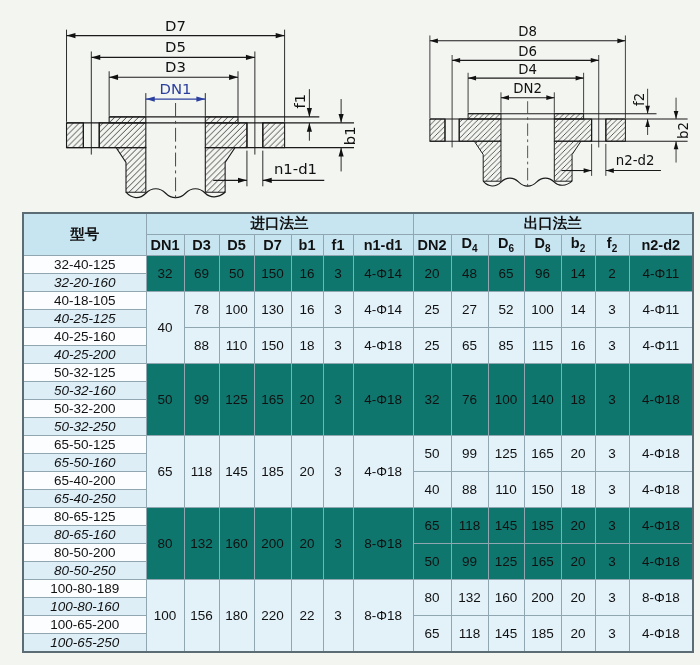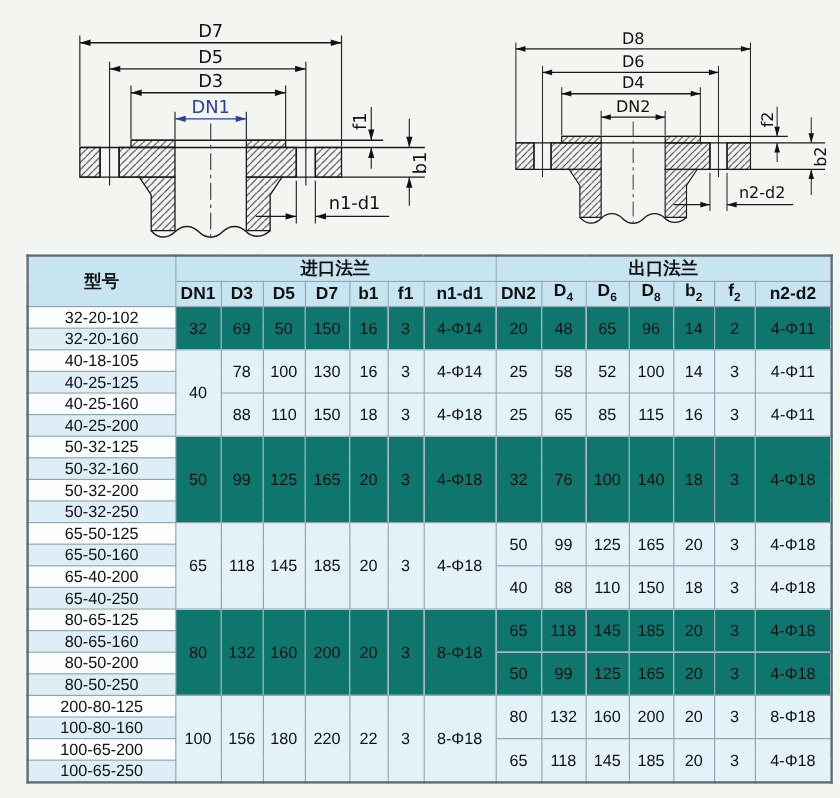--- a/index.html
+++ b/index.html
@@ -53,21 +53,21 @@
   }
   table.spec th{
     background:var(--header-bg);
     font-weight:bold;
     height:21px;
     font-size:14.5px;
   }
   table.spec th sub, table.spec td sub{font-size:10px;}
   table.spec td{height:17px;line-height:17px;}
   td.model{background:#fcfdfe;}
-  td.model.alt{background:var(--row-alt-bg);}
+  td.model.alt{background:var(--row-alt-bg);font-style:italic;}
   td.band-white{background:#0f766e;margin-top:32px;}
   td.band-blue{background:var(--band-bg);}
 </style>
 </head>
 <body>
 
 <div class="diagrams">
 
   <svg class="diag" width="348" height="202" viewBox="0 0 350 200">
     <defs>
@@ -252,21 +252,21 @@
       <th class="subnum">D<sub>4</sub></th>
       <th class="subnum">D<sub>6</sub></th>
       <th class="subnum">D<sub>8</sub></th>
       <th class="subnum">b<sub>2</sub></th>
       <th class="subnum">f<sub>2</sub></th>
       <th>n2-d2</th>
     </tr>
   </thead>
   <tbody id="spec-body">
       <tr>
-        <td class="model">32-20-102</td>
+        <td class="model">32-40-125</td>
         <td class="band-white" rowspan="2">32</td>
         <td class="band-white" rowspan="2">69</td>
         <td class="band-white" rowspan="2">50</td>
         <td class="band-white" rowspan="2">150</td>
         <td class="band-white" rowspan="2">16</td>
         <td class="band-white" rowspan="2">3</td>
         <td class="band-white" rowspan="2">4-Φ14</td>
         <td class="band-white" rowspan="2">20</td>
         <td class="band-white" rowspan="2">48</td>
         <td class="band-white" rowspan="2">65</td>
@@ -281,21 +281,21 @@
       <tr>
         <td class="model">40-18-105</td>
         <td class="band-blue" rowspan="4">40</td>
         <td class="band-blue" rowspan="2">78</td>
         <td class="band-blue" rowspan="2">100</td>
         <td class="band-blue" rowspan="2">130</td>
         <td class="band-blue" rowspan="2">16</td>
         <td class="band-blue" rowspan="2">3</td>
         <td class="band-blue" rowspan="2">4-Φ14</td>
         <td class="band-blue" rowspan="2">25</td>
-        <td class="band-blue" rowspan="2">58</td>
+        <td class="band-blue" rowspan="2">27</td>
         <td class="band-blue" rowspan="2">52</td>
         <td class="band-blue" rowspan="2">100</td>
         <td class="band-blue" rowspan="2">14</td>
         <td class="band-blue" rowspan="2">3</td>
         <td class="band-blue" rowspan="2">4-Φ11</td>
       </tr>
       <tr>
         <td class="model alt">40-25-125</td>
       </tr>
       <tr>
@@ -403,21 +403,21 @@
         <td class="band-white" rowspan="2">125</td>
         <td class="band-white" rowspan="2">165</td>
         <td class="band-white" rowspan="2">20</td>
         <td class="band-white" rowspan="2">3</td>
         <td class="band-white" rowspan="2">4-Φ18</td>
       </tr>
       <tr>
         <td class="model alt">80-50-250</td>
       </tr>
       <tr>
-        <td class="model">200-80-125</td>
+        <td class="model">100-80-189</td>
         <td class="band-blue" rowspan="4">100</td>
         <td class="band-blue" rowspan="4">156</td>
         <td class="band-blue" rowspan="4">180</td>
         <td class="band-blue" rowspan="4">220</td>
         <td class="band-blue" rowspan="4">22</td>
         <td class="band-blue" rowspan="4">3</td>
         <td class="band-blue" rowspan="4">8-Φ18</td>
         <td class="band-blue" rowspan="2">80</td>
         <td class="band-blue" rowspan="2">132</td>
         <td class="band-blue" rowspan="2">160</td>

